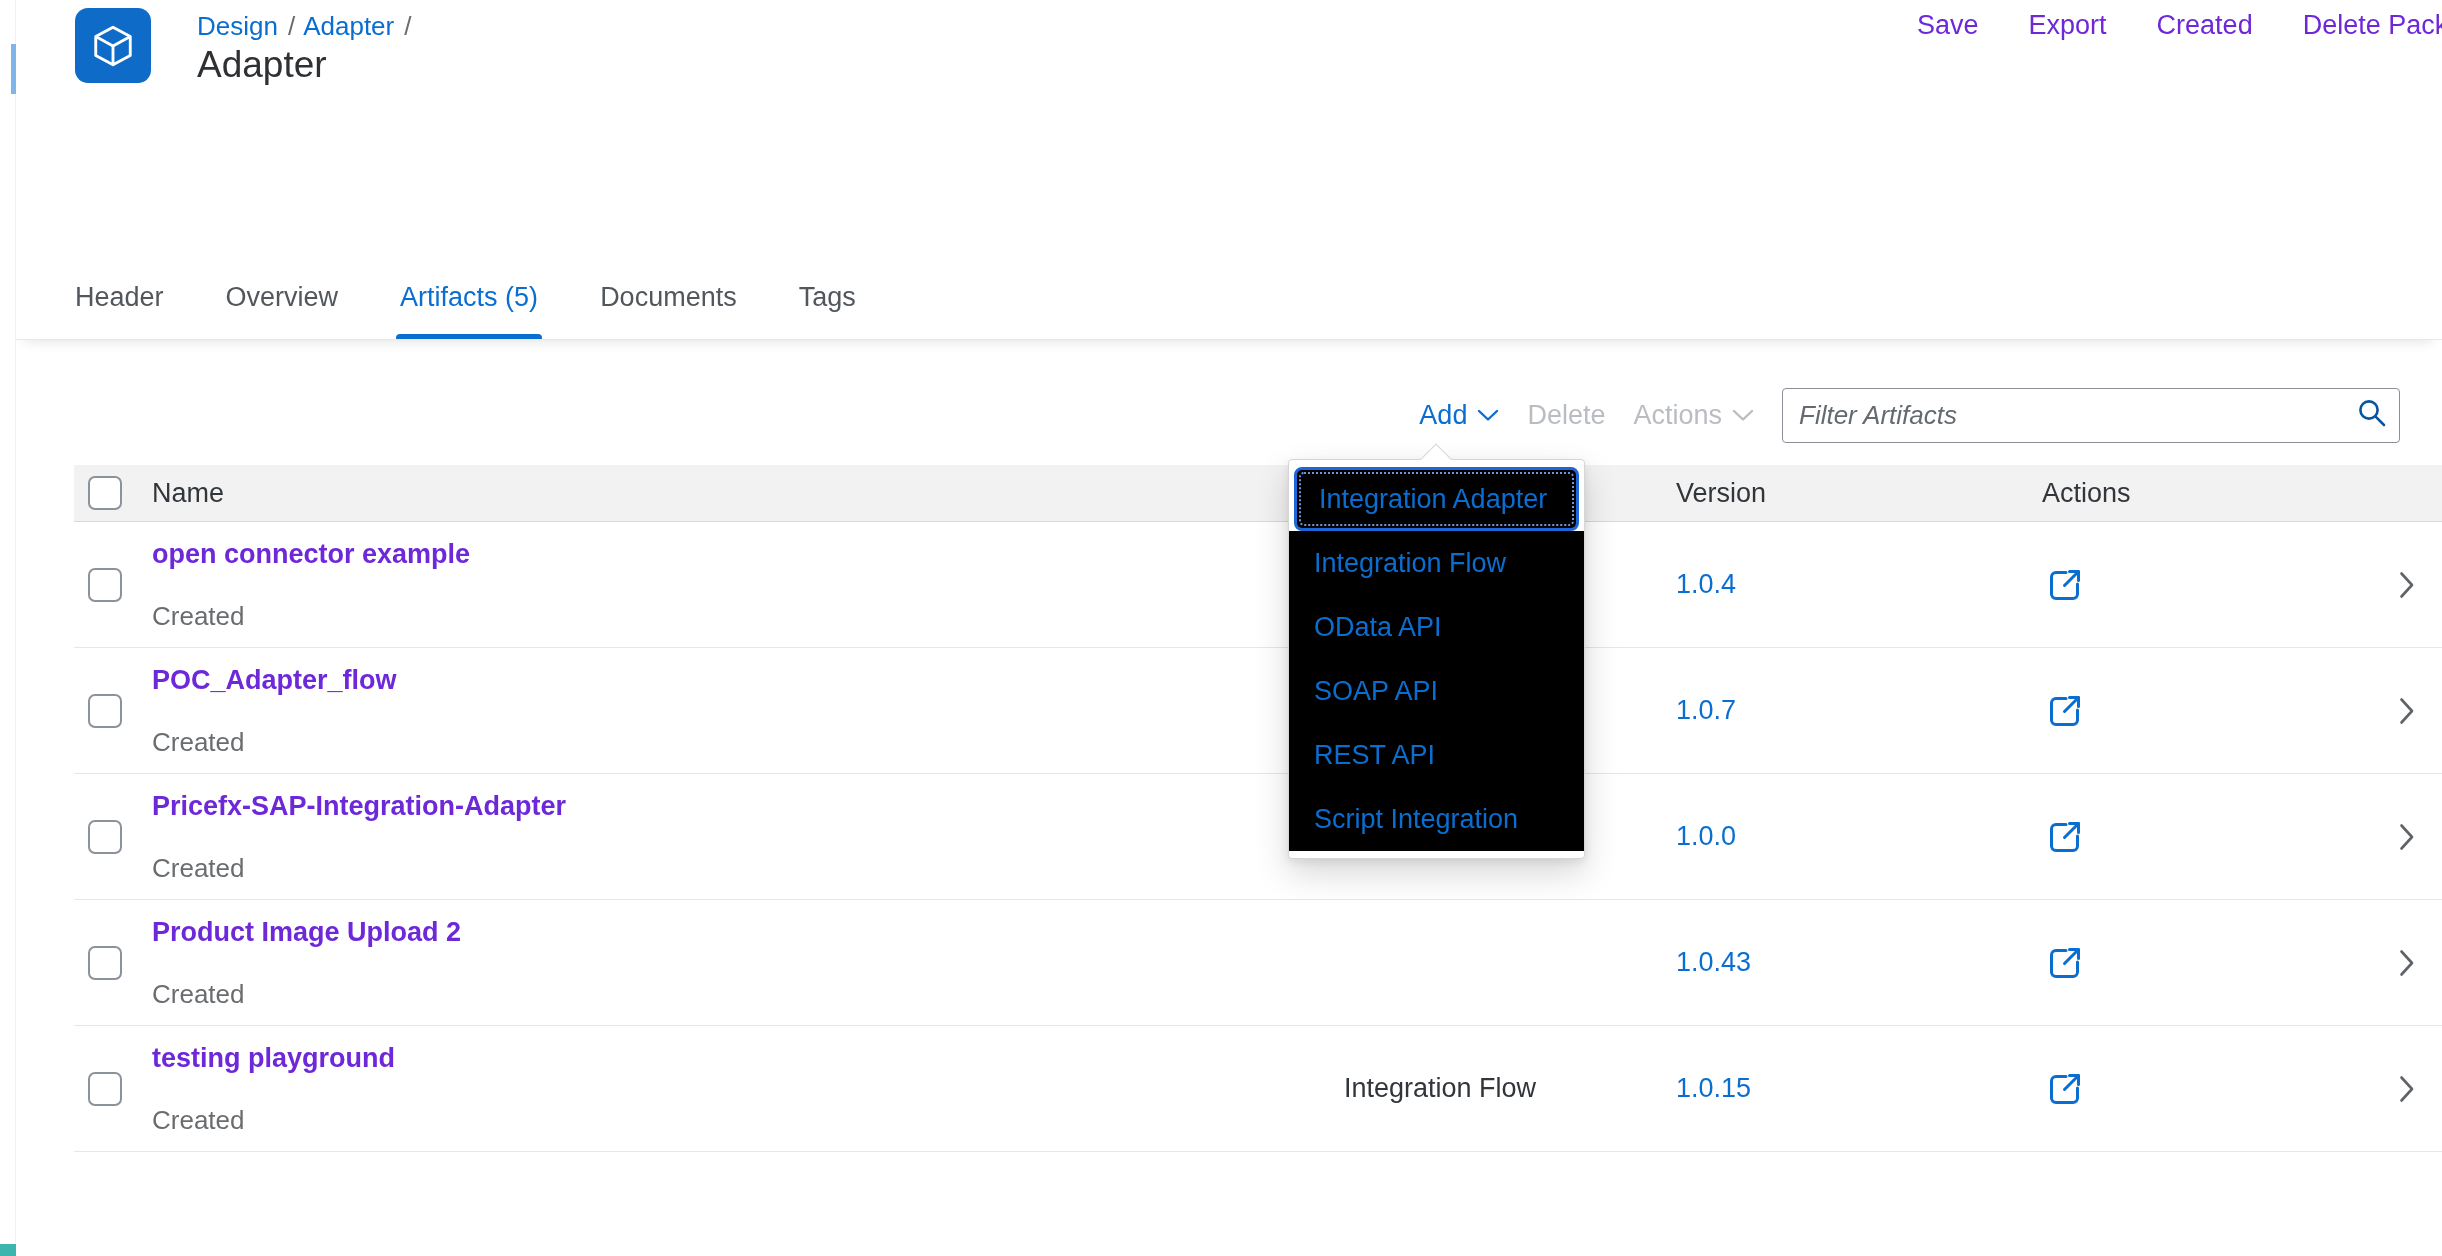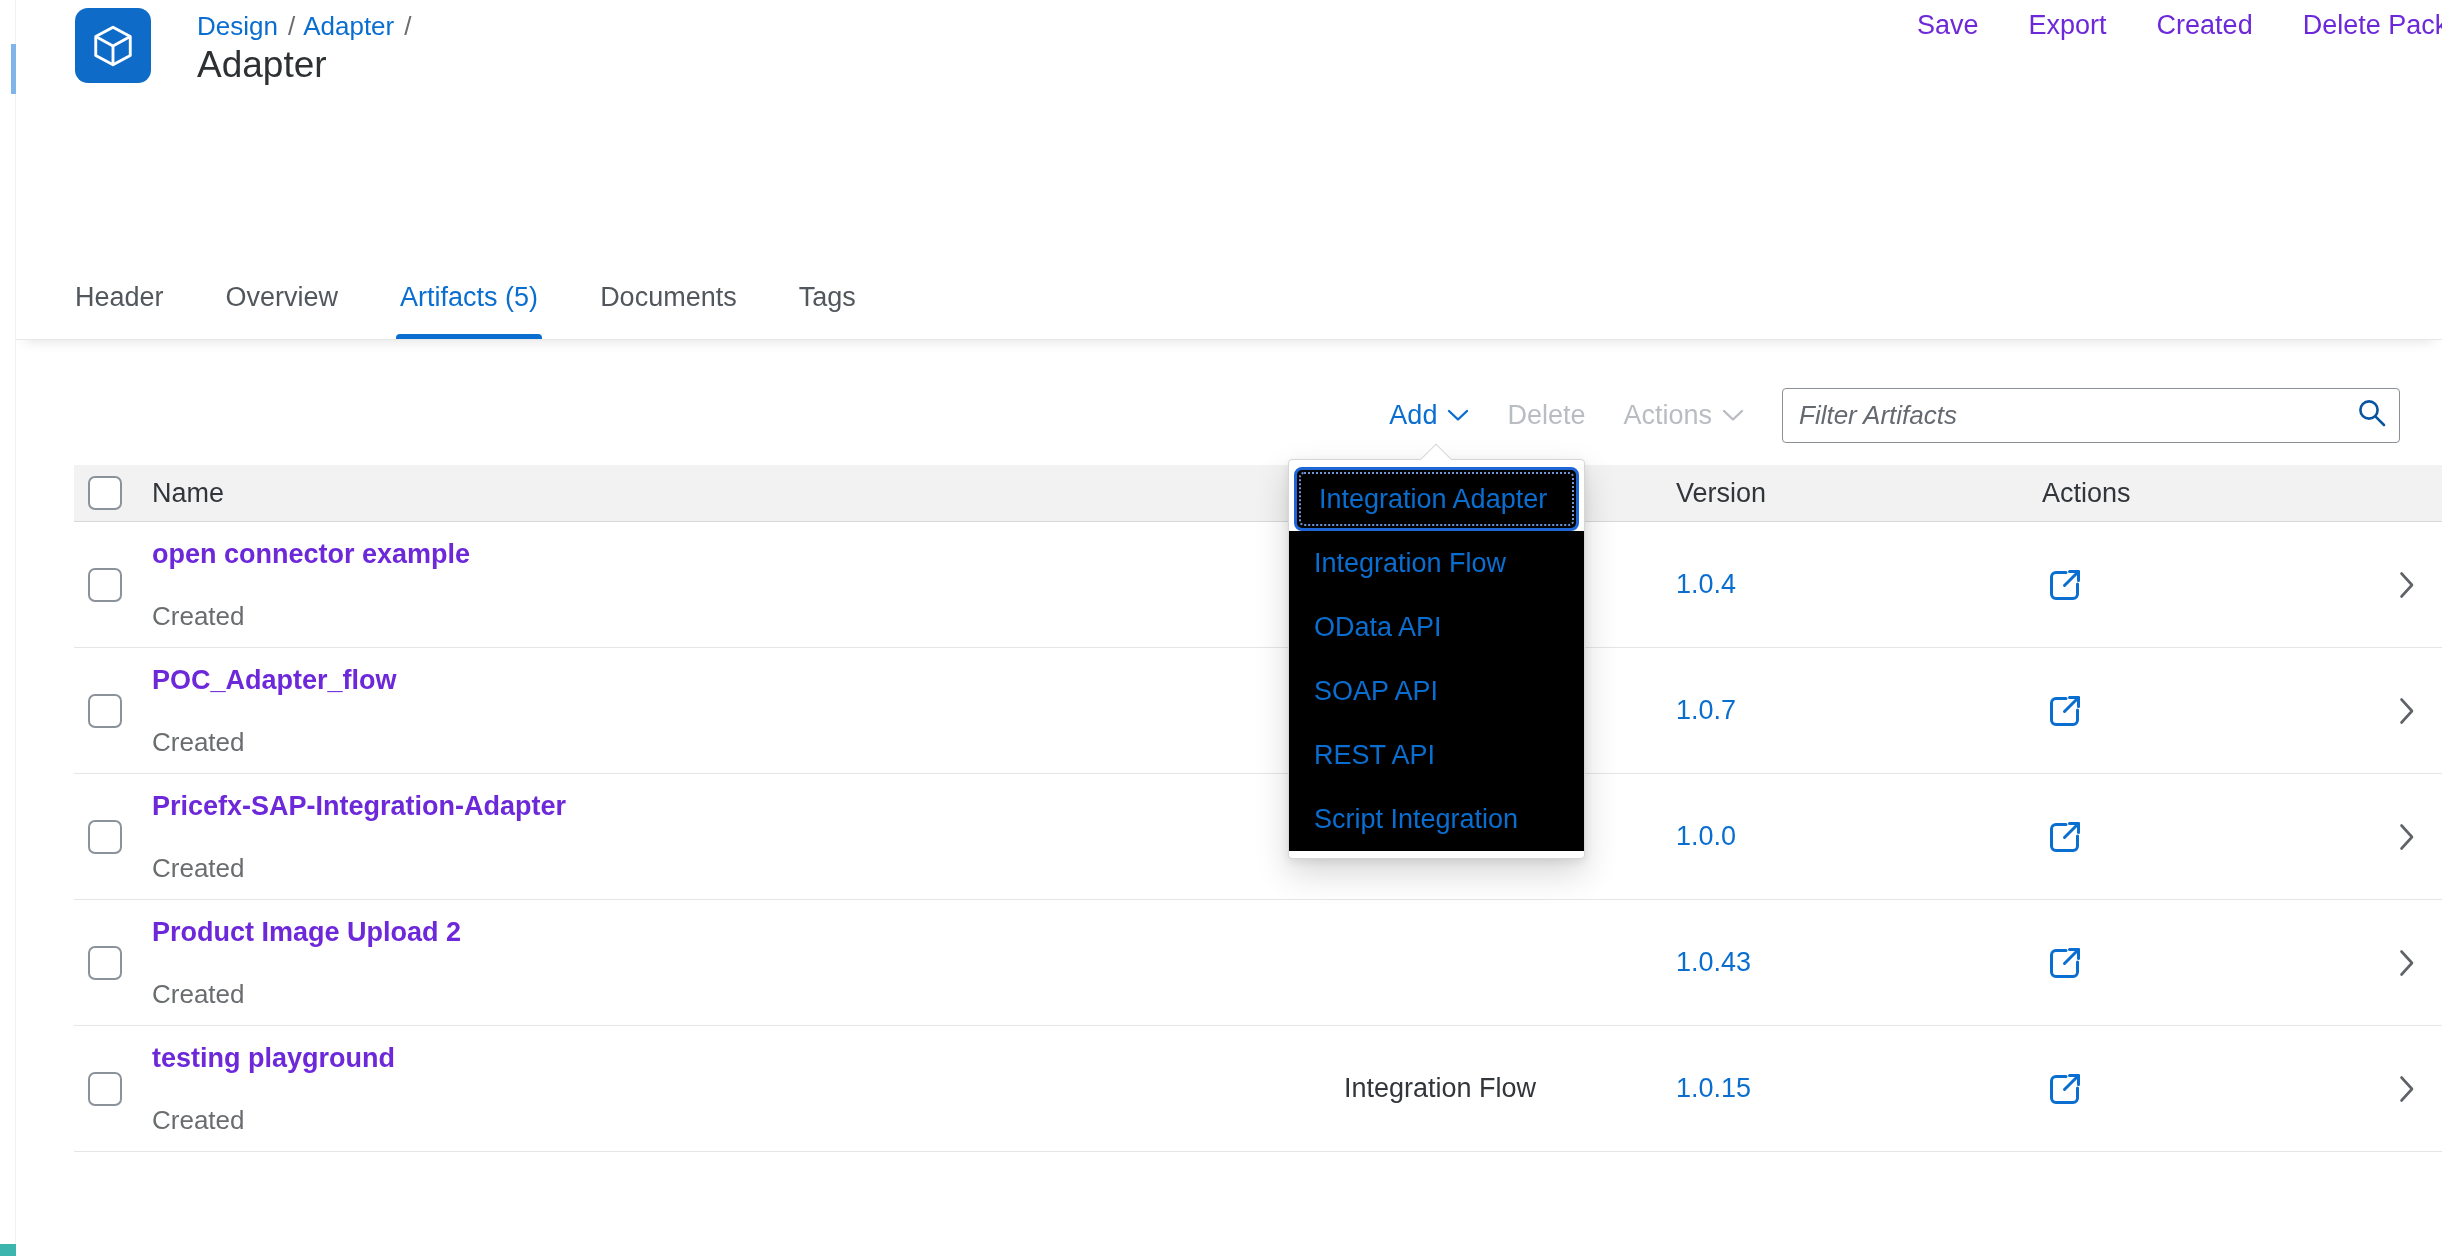--- a/index.html
+++ b/index.html
@@ -29,21 +29,21 @@
   .header-actions { position:absolute; left:1901px; top:10px; display:flex; gap:50px; font-size:27px; white-space:nowrap; }
   .header-actions a { color:#6d28d9; cursor:pointer; }
 
   
   .tabs { position:absolute; left:16px; right:0; top:252px; height:88px; display:flex; align-items:flex-end; padding-left:55px; gap:54px; background:#fff; border-bottom:1px solid #e8e8e8; box-shadow:0 10px 12px -9px rgba(0,0,0,0.12); z-index:2; }
   .tab { position:relative; padding:0 4px 26px; font-size:27px; color:#51575c; cursor:pointer; white-space:nowrap; }
   .tab.active { color:#0a6ed1; }
   .tab.active::after { content:""; position:absolute; left:0; right:0; bottom:0; height:5px; background:#0a6ed1; border-radius:4px 4px 0 0; }
 
   
-  .toolbar { position:absolute; top:386px; right:42px; height:58px; display:flex; align-items:center; gap:38px; z-index:3; }
+  .toolbar { position:absolute; top:386px; right:42px; height:58px; display:flex; align-items:center; gap:28px; z-index:3; }
   .tb-btn { display:flex; align-items:center; gap:10px; font-size:27px; color:#0a6ed1; cursor:pointer; white-space:nowrap; }
   .tb-btn.disabled { color:#b9bdc2; cursor:default; }
   .caret svg { display:block; }
   .search { position:relative; width:618px; height:55px; }
   .search input { width:100%; height:100%; border:1px solid #8a9096; border-radius:4px; background:#fff; font-size:26px; padding:0 62px 0 16px; color:#32363a; font-family:inherit; }
   .search input::placeholder { font-style:italic; color:#646a70; }
   .search .mag { position:absolute; right:12px; top:50%; transform:translateY(-50%); cursor:pointer; }
 
   
   .artifact-table { position:absolute; left:74px; right:0; top:465px; font-size:27px; z-index:1; }

